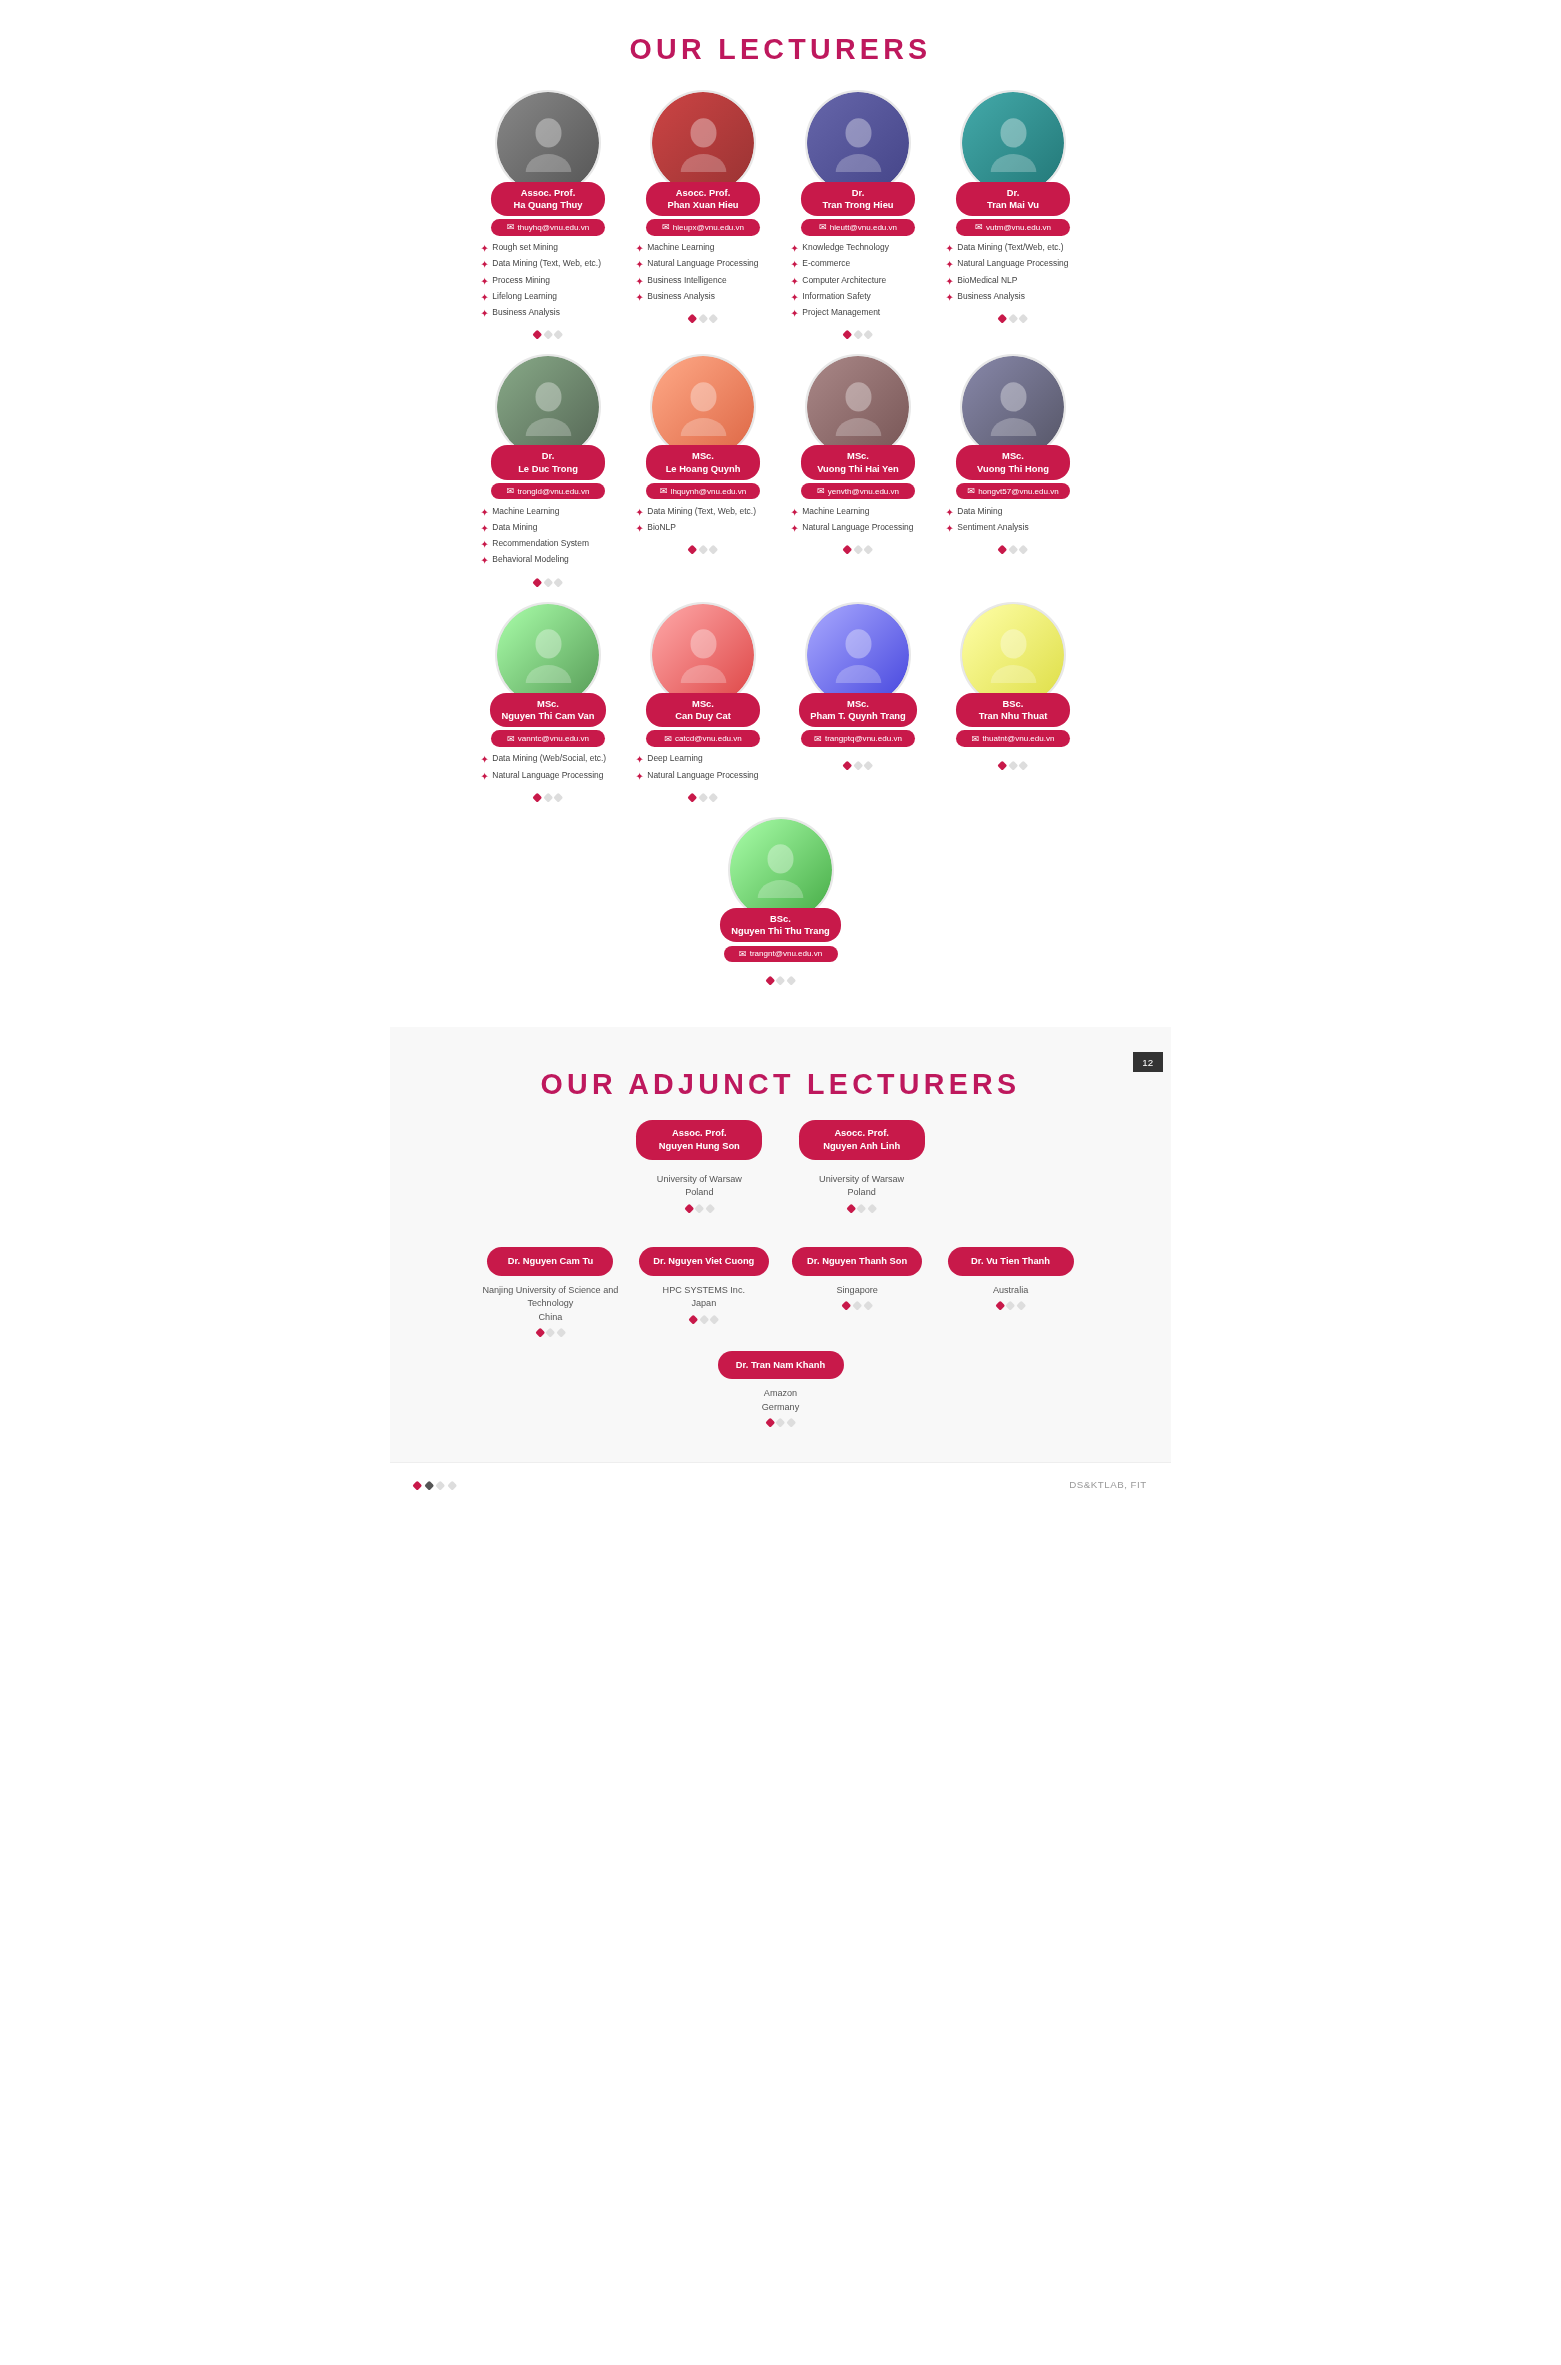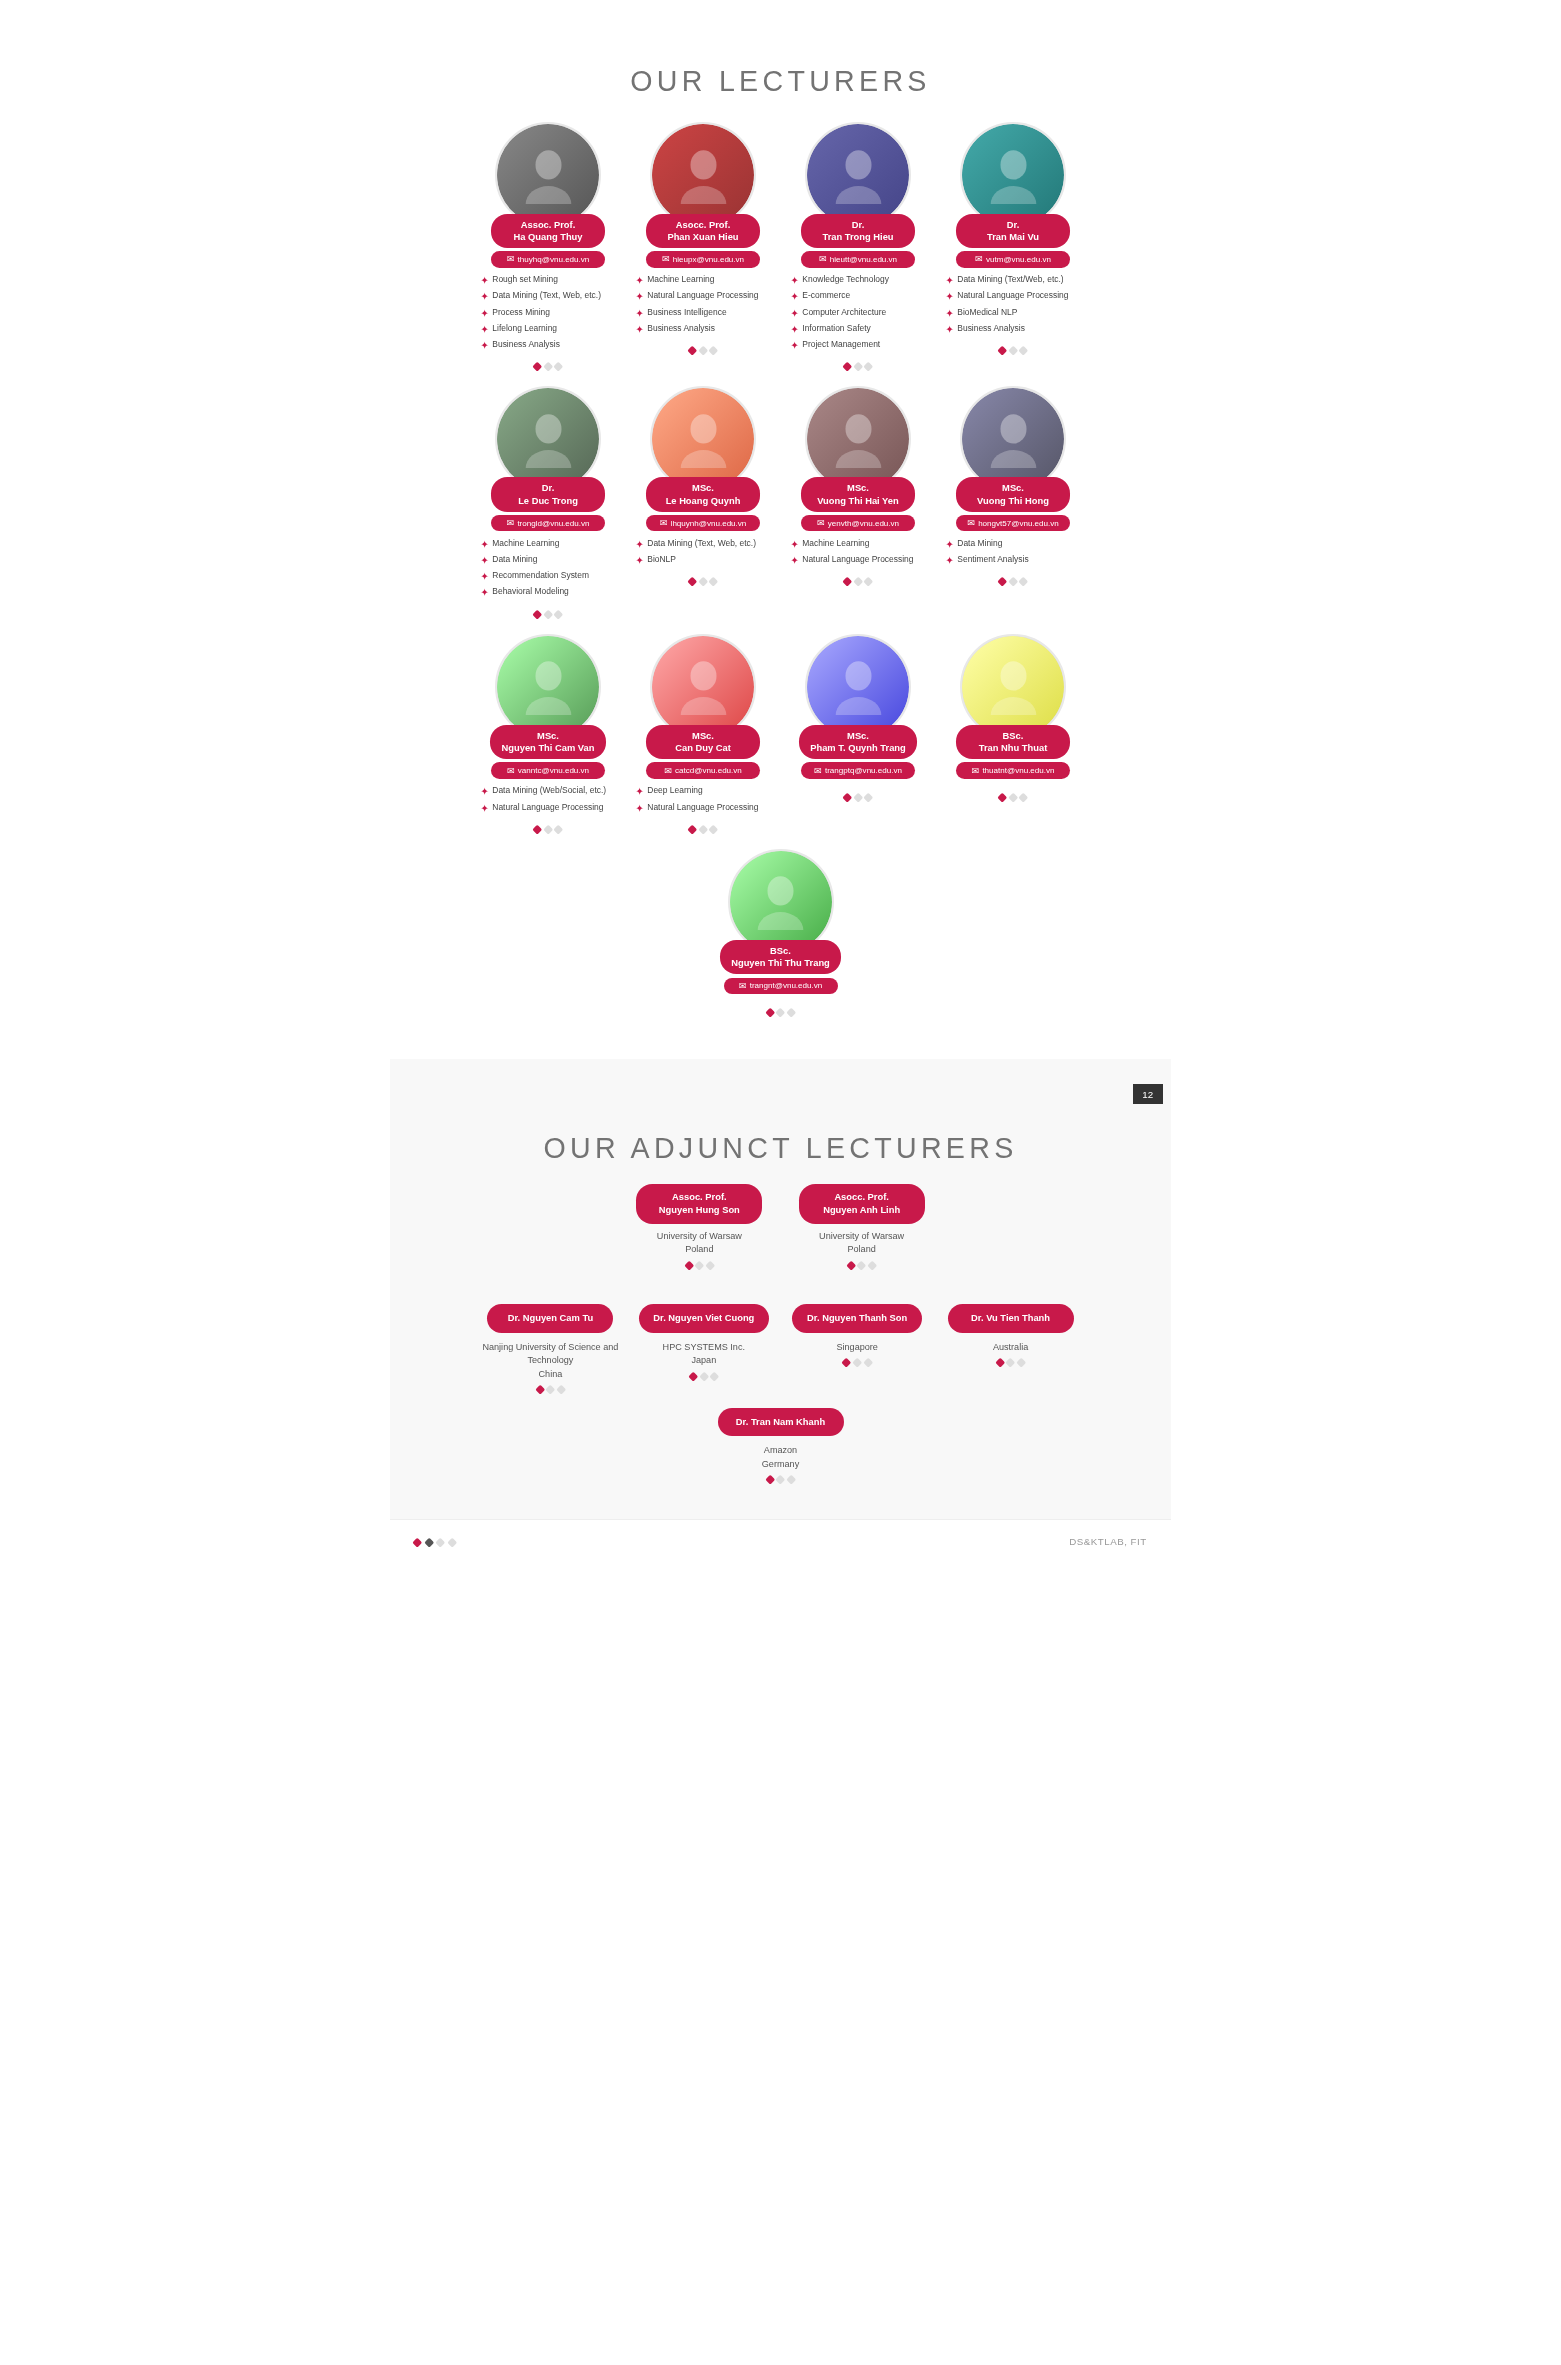--- a/index.html
+++ b/index.html
@@ -8,25 +8,24 @@
       background: #fff;
       color: #333;
       width: 781px;
       margin: 0 auto;
     }
 
     
     .section-title {
       text-align: center;
       font-size: 2.2rem;
-      font-weight: 400;
+      font-weight: 700;
       letter-spacing: 0.15em;
-      color: #737373;
+      color: #be185d;
       padding: 33px 0 24.4px;
-      margin-top: 32px;
     }
 
     
     .lecturers-grid {
       display: flex;
       flex-wrap: wrap;
       justify-content: center;
       gap: 13px;
       padding: 0 16.3px 24.4px;
     }
@@ -169,21 +168,21 @@
       font-size: 0.72rem;
       font-weight: 600;
       min-width: 126px;
       line-height: 1.4;
     }
 
     .adjunct-info {
       text-align: center;
       font-size: 0.7rem;
       color: #555;
-      margin-top: 6px;
+      margin-top: 13px;
       line-height: 1.5;
     }
 
     .adjunct-grid-bottom {
       display: flex;
       justify-content: center;
       gap: 11.4px;
       flex-wrap: wrap;
       padding: 16.3px 16.3px 0;
     }

